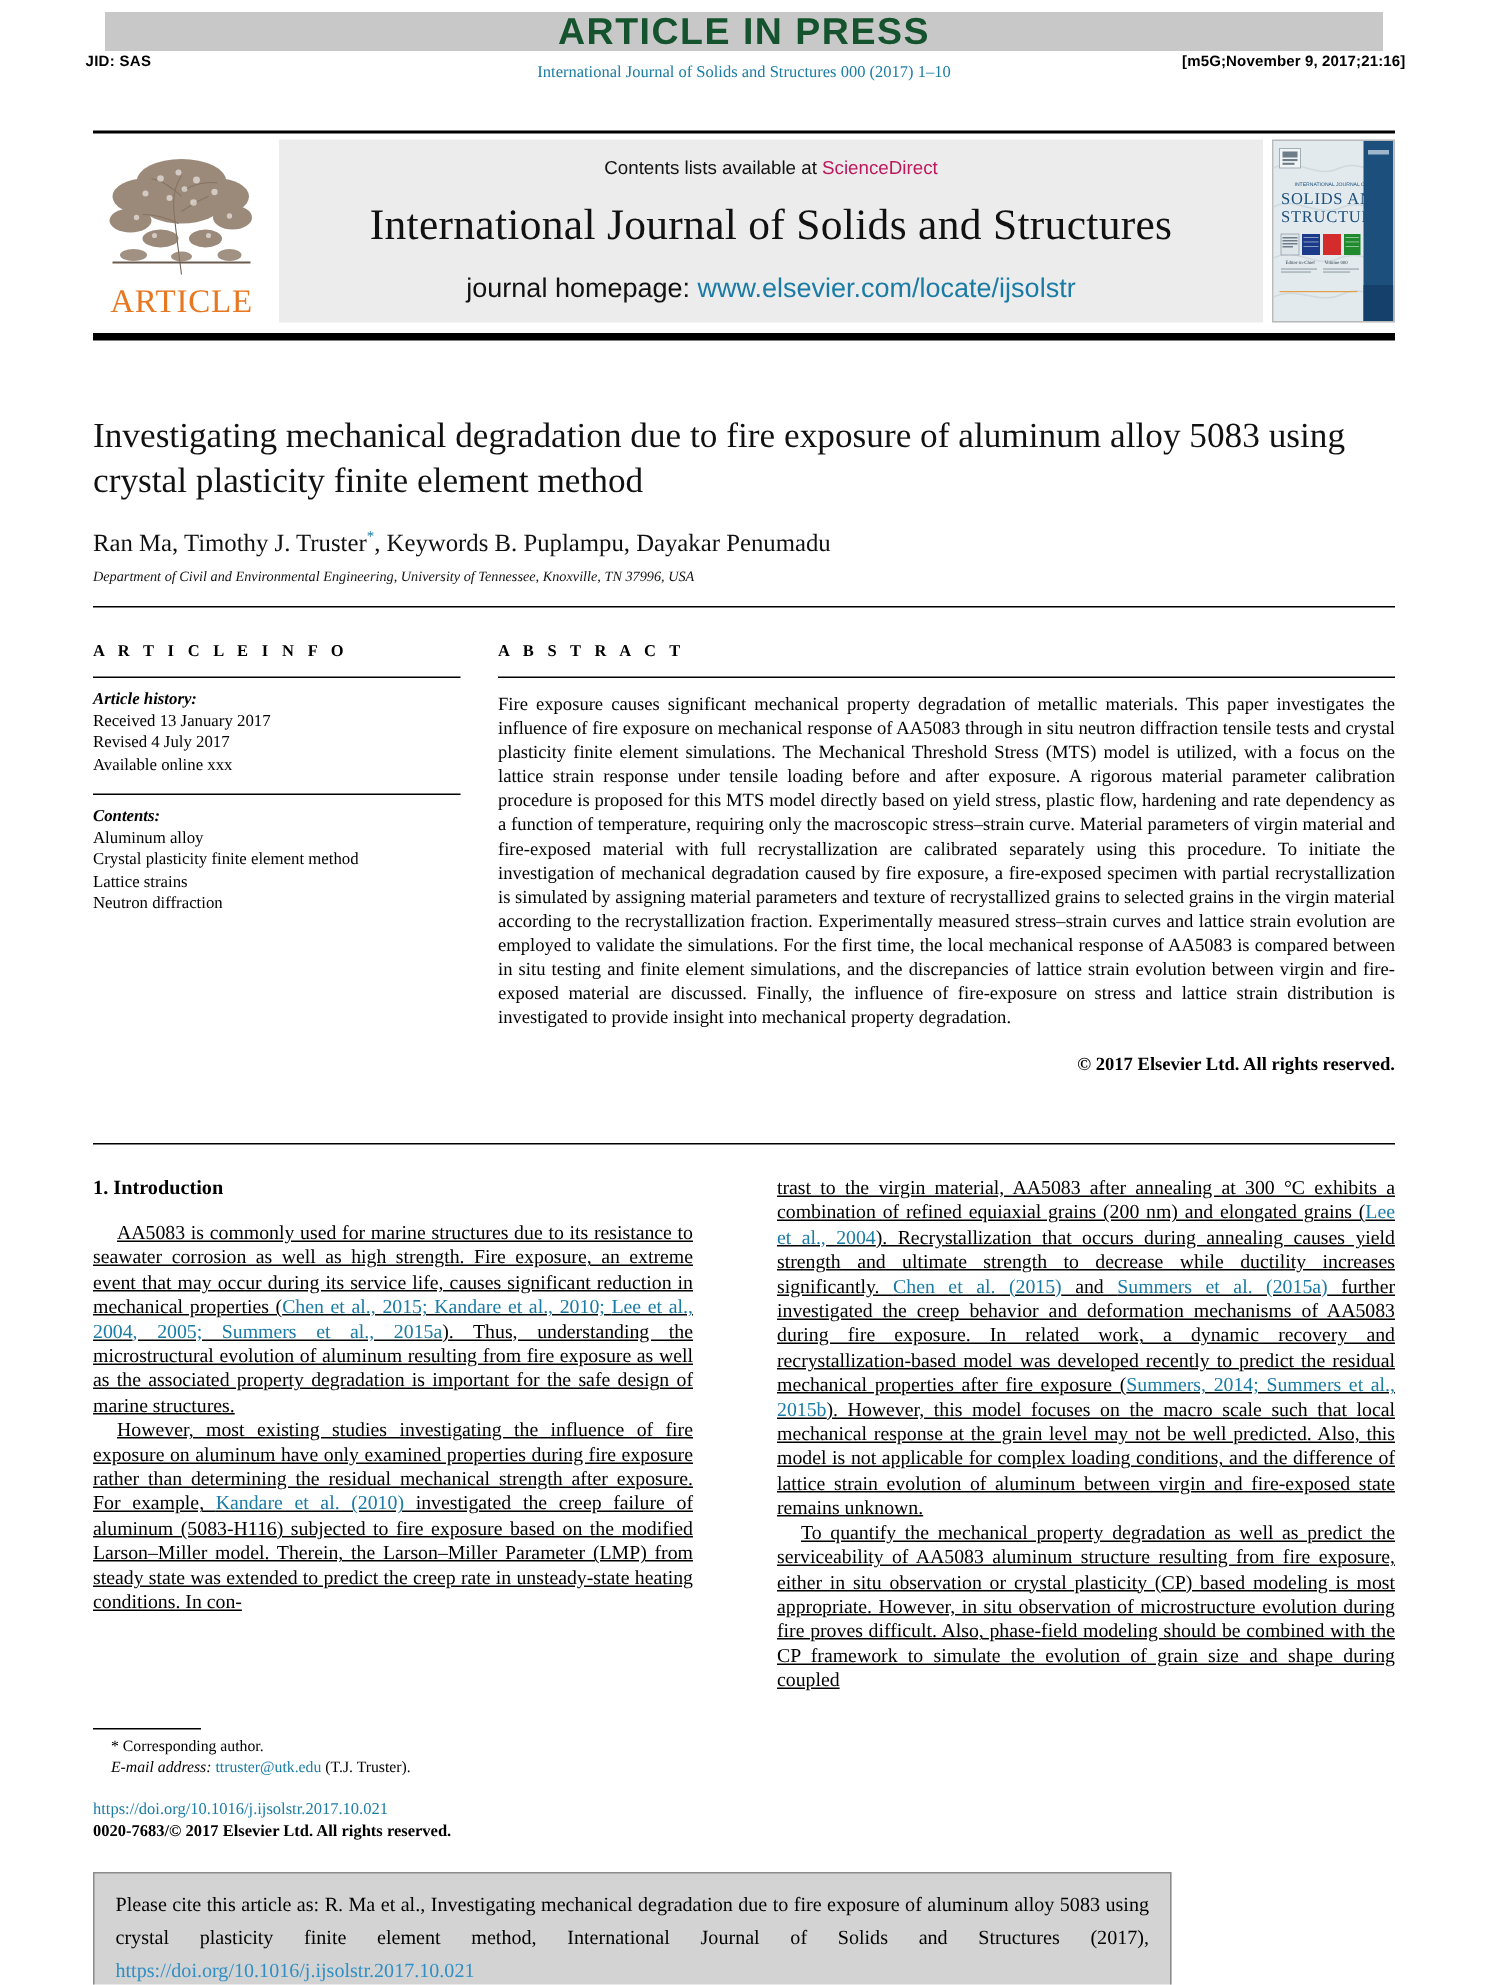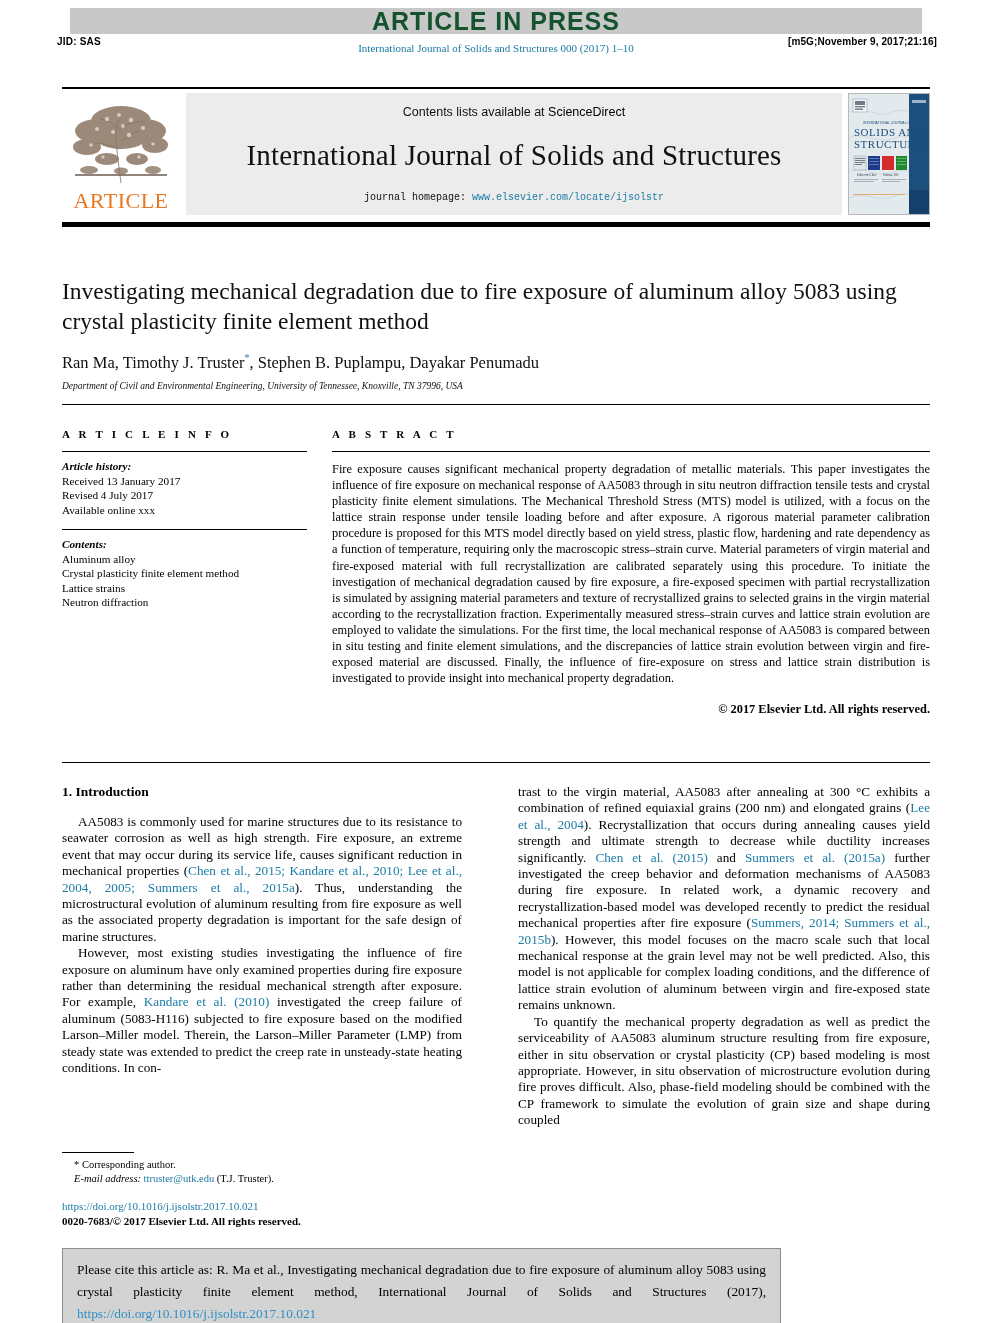--- a/index.html
+++ b/index.html
@@ -106,30 +106,30 @@
     padding: 12px 0 12px 0;
     box-sizing: border-box;
     margin-left: 6px;
     margin-right: 6px;
   }
   .contents-line {
     font-family: "Liberation Sans", sans-serif;
     font-size: 12.5px;
     color: #111;
   }
-  .contents-line .sd { color: #000000; }
+  .contents-line .sd { color: #be185d; }
   .journal-title {
     font-family: "Liberation Serif", serif;
     font-size: 29px;
     color: #111;
     letter-spacing: .2px;
   }
   .homepage-line {
-    font-family: Liberation Mono, monospace;
-    font-size: 10px;
+    font-family: Liberation Sans, sans-serif;
+    font-size: 18px;
     color: #111;
   }
   .homepage-line .url { color: #1a7ba5; }
 
   .cover-thumb {
     width: 82px;
     flex: 0 0 82px;
     border: 1px solid #b9b9b9;
     box-sizing: border-box;
     background: #e9eef1;
@@ -246,20 +246,21 @@
     font-size: 13.5px;
     margin: 0 0 14px 0;
   }
   .body-p {
     font-family: "Liberation Serif", serif;
     font-size: 13.2px;
     line-height: 16.4px;
     text-align: justify;
     text-indent: 16px;
     margin: 0;
+    text-decoration: underline;
   }
   .body-p + .body-p { margin-top: 0; }
   a.ref, .ref {
     color: #1a7ba5;
     text-decoration: none;
   }
 
   
   .footnote-rule {
     position: absolute;
@@ -422,21 +423,21 @@
         <rect x="60" y="96" width="20" height="24" fill="#14406b"></rect>
       </svg>
     </div>
   </div>
 </div>
 <div class="masthead-rule"></div>
 
 <div class="title-block">
   <h1 class="paper-title">Investigating mechanical degradation due to fire exposure of aluminum alloy 5083 using crystal plasticity finite element method</h1>
   <div class="authors">
-    <span>Ran Ma, Timothy J. Truster</span><sup>*</sup><span>, Stephen B. Puplampu, Dayakar Penumadu</span>
+    <span>Ran Ma, Timothy J. Truster</span><sup>*</sup><span>, Keywords B. Puplampu, Dayakar Penumadu</span>
   </div>
   <div class="affiliation">Department of Civil and Environmental Engineering, University of Tennessee, Knoxville, TN 37996, USA</div>
 </div>
 <div class="title-rule"></div>
 
 <div class="info-col">
   <div class="sec-head">A R T I C L E   I N F O</div>
   <div class="thin-rule"></div>
   <div class="info-body">
     <div class="it">Article history:</div>

